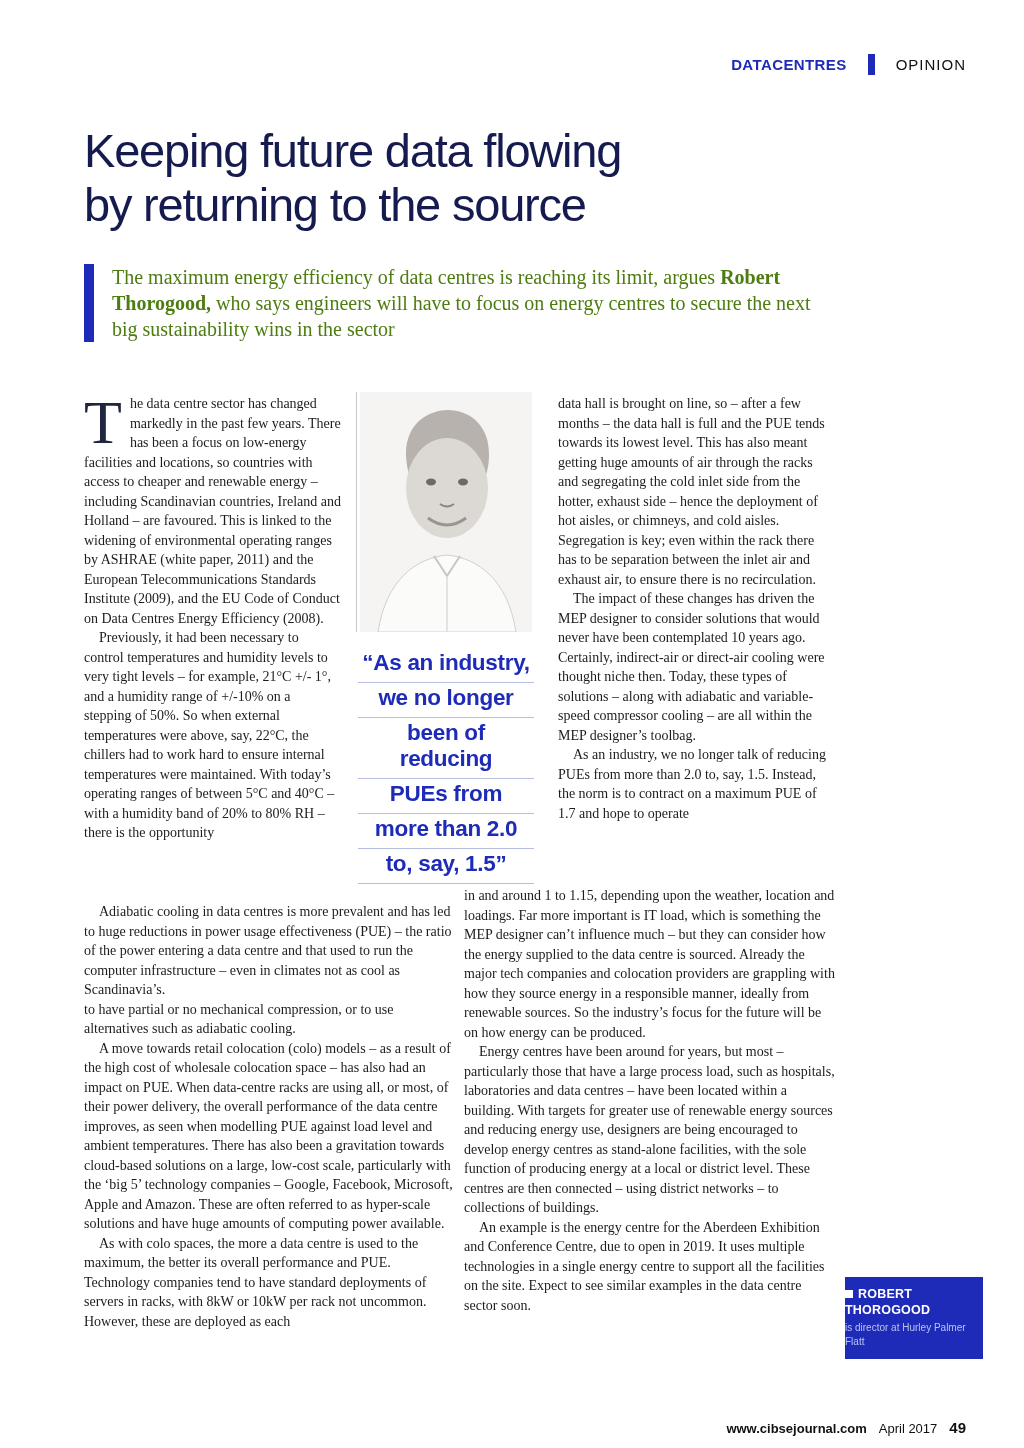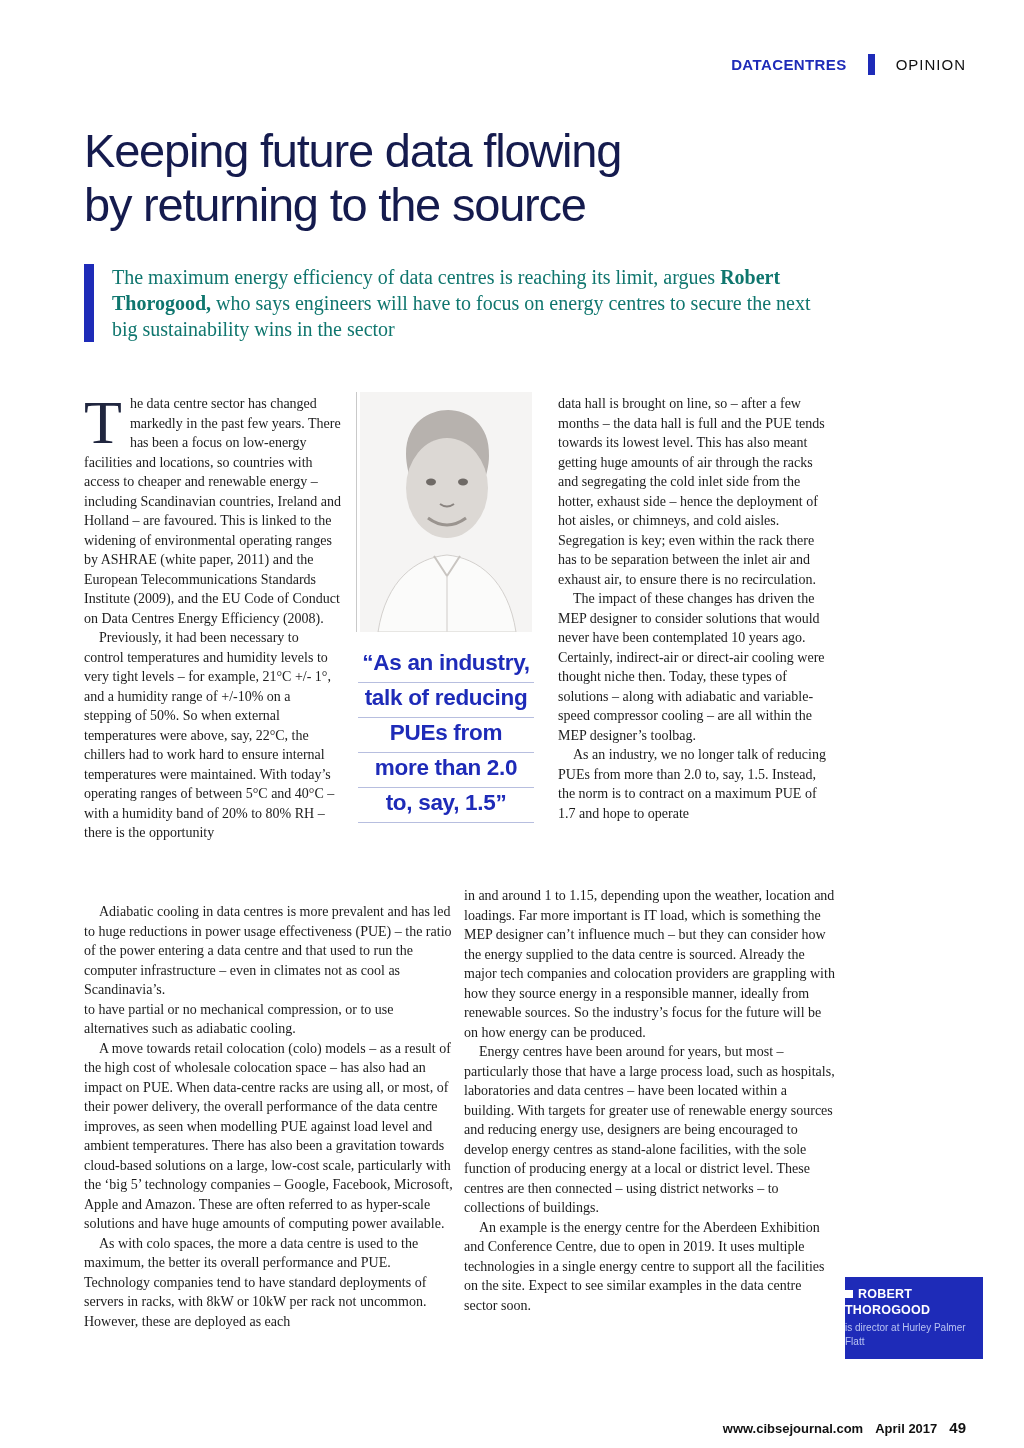--- a/index.html
+++ b/index.html
@@ -15,21 +15,21 @@
   .kicker .section { color:#1e2bb8; font-weight:bold; letter-spacing:.4px; }
   .kicker .bar { width:7px; height:21px; background:#1e2bb8; }
   .kicker .category { color:#111; letter-spacing:1px; }
   
   .headline { position:absolute; left:84px; top:124px; width:860px;
     font-family:"Liberation Sans", sans-serif; font-weight:normal;
     font-size:47px; line-height:54px; letter-spacing:-1.2px; color:#151b4e; }
   
   .standfirst { position:absolute; left:84px; top:264px; width:742px;
     border-left:10px solid #1e2bb8; padding-left:18px;
-    font-size:20px; line-height:26px; color:#0f766e; }
+    font-size:20px; line-height:26px; color:#4d7c0f; }
   .standfirst .name { font-weight:bold; }
   
   .col { position:absolute; font-size:14px; line-height:19.5px; color:#1c1c1c; }
   #col-left-top    { left:84px;  top:394px; width:257px; }
   #col-left-bottom { left:84px;  top:902px; width:373px; }
   #col-right-top   { left:558px; top:394px; width:276px; }
   #col-right-bottom{ left:464px; top:886px; width:372px; }
   .para { margin:0; }
   .para.indent { text-indent:15px; }
   .dropcap { float:left; font-size:62px; line-height:50px; padding:3px 8px 0 0; color:#20263f; }
@@ -46,21 +46,21 @@
   .bio { position:absolute; left:845px; top:1277px; width:138px;
     background:#1e2bb8; padding:9px 10px 10px 0;
     font-family:"Liberation Sans", sans-serif; color:#ffffff; }
   .bio .name { font-weight:bold; font-size:12.5px; line-height:16px; letter-spacing:.2px; }
   .bio .sq { display:inline-block; width:8px; height:8px; background:#ffffff; margin-right:5px; }
   .bio .role { color:#b9c3f2; font-size:10px; line-height:14px; margin-top:3px; }
   
   .footer { position:absolute; top:1387px; right:58px; display:flex; gap:12px; align-items:baseline;
     font-family:"Liberation Sans", sans-serif; font-size:13px; color:#111; }
   .footer .url  { font-weight:bold; color:#111; text-decoration:none;margin-top:34px; }
-  .footer .date { font-weight:bold; }
+  .footer .date { font-weight:normal; }
   .footer .page-num { font-weight:bold; font-size:15px; }
 </style>
 </head>
 <body>
 
 <div class="page">
 
   <div class="kicker">
     <span class="section">DATACENTRES</span>
     <span class="bar"></span>
@@ -91,21 +91,22 @@
       <path d="M80,112 Q87,117 94,112" stroke="#8a8480" stroke-width="2" fill="none"></path>
       <path d="M68,126 Q87,140 106,126" stroke="#9a948f" stroke-width="3" fill="none"></path>
       <path d="M18,240 C26,188 56,166 87,163 C118,166 148,188 156,240 Z" fill="#fbfbfa" stroke="#d3d0cd" stroke-width="1"></path>
       <path d="M74,164 L87,184 L100,164" fill="none" stroke="#c9c5c1" stroke-width="2"></path>
       <path d="M87,184 L87,240" stroke="#dedbd8" stroke-width="1.5"></path>
     </svg>
   </div>
 
   <div class="quote">
     <div class="line">“As an industry,</div>
-    <div class="line">talk of reducing</div>
+    <div class="line">we no longer</div>
+    <div class="line">been of reducing</div>
     <div class="line">PUEs from</div>
     <div class="line">more than 2.0</div>
     <div class="line">to, say, 1.5”</div>
   </div>
 
   <div class="col" id="col-right-top">
     <p class="para">data hall is brought on line, so – after a few months – the data hall is full and the PUE tends towards its lowest level. This has also meant getting huge amounts of air through the racks and segregating the cold inlet side from the hotter, exhaust side – hence the deployment of hot aisles, or chimneys, and cold aisles. Segregation is key; even within the rack there has to be separation between the inlet air and exhaust air, to ensure there is no recirculation.</p>
     <p class="para indent">The impact of these changes has driven the MEP designer to consider solutions that would never have been contemplated 10 years ago. Certainly, indirect-air or direct-air cooling were thought niche then. Today, these types of solutions – along with adiabatic and variable-speed compressor cooling – are all within the MEP designer’s toolbag.</p>
     <p class="para indent">As an industry, we no longer talk of reducing PUEs from more than 2.0 to, say, 1.5. Instead, the norm is to contract on a maximum PUE of 1.7 and hope to operate</p>
   </div>

